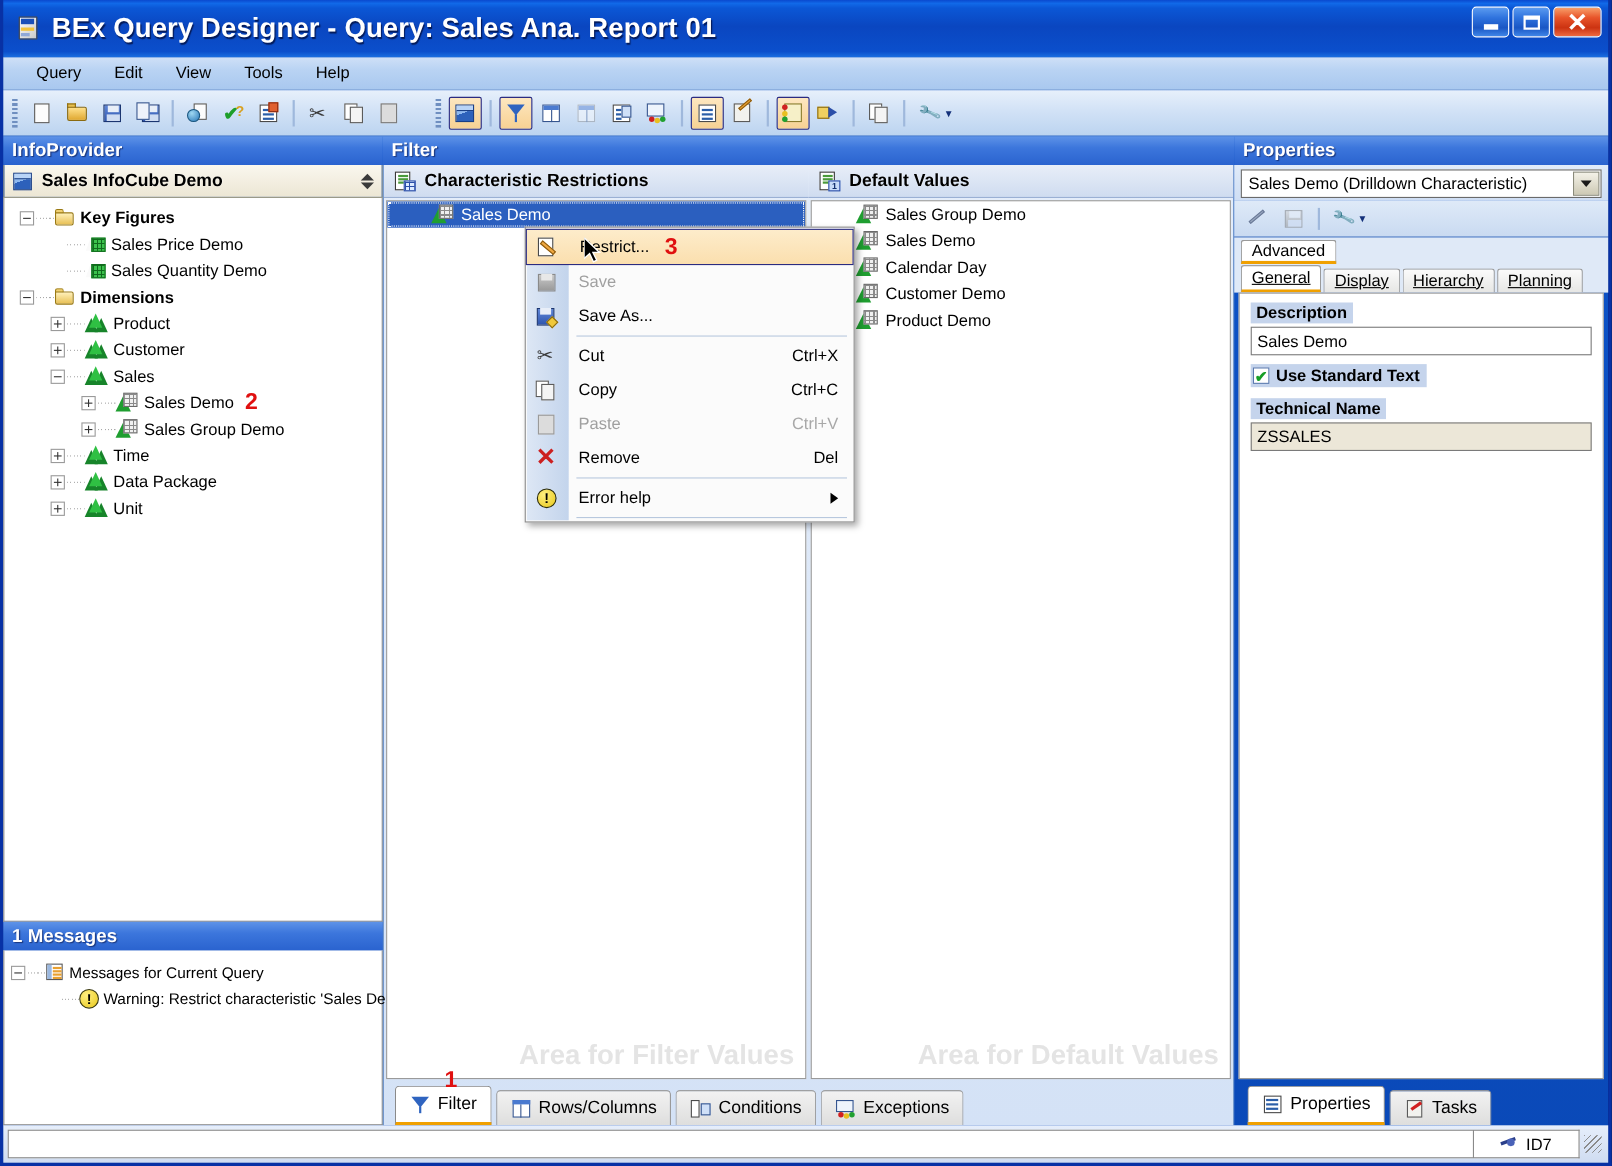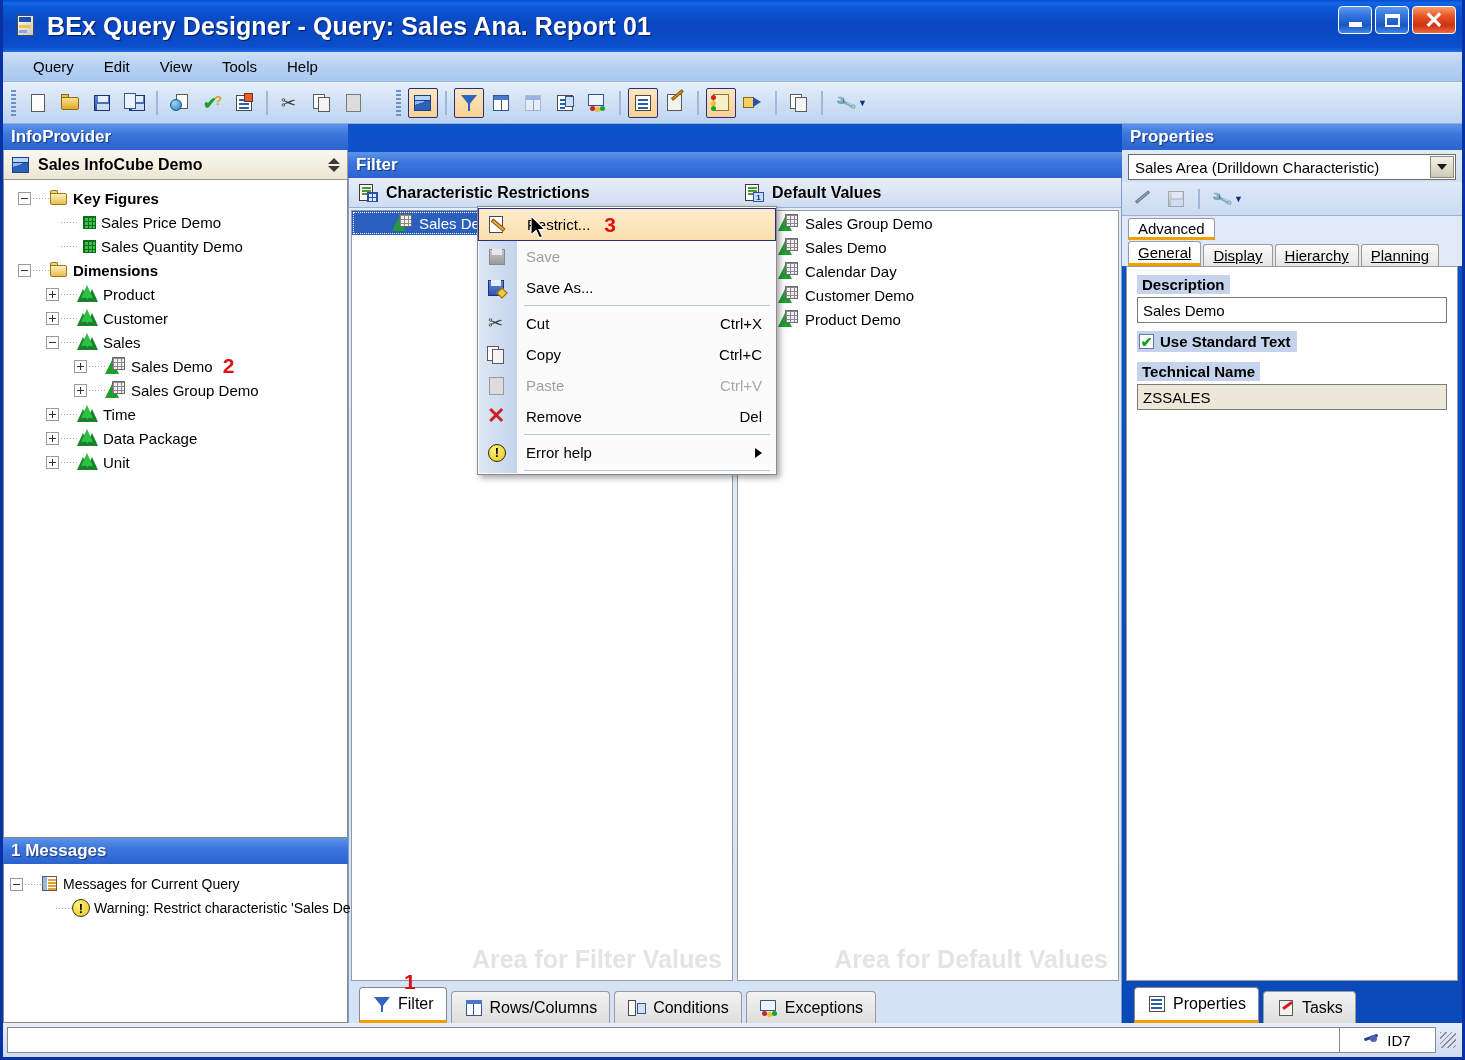--- a/index.html
+++ b/index.html
@@ -173,21 +173,21 @@
             border-top: 5px solid transparent; border-bottom: 5px solid transparent;
             border-left: 8px solid #2b4ea8; }
 
   
   .main {
     flex: 1; display: flex;
     padding: 0 0 0 0;
     min-height: 0;
   }
   .col-left  { width: 345px; flex: none; display: flex; flex-direction: column; min-height: 0; }
-  .col-mid   { flex: 1; display: flex; flex-direction: column; min-height: 0; margin-top: 28px; }
+  .col-mid   { flex: 1; display: flex; flex-direction: column; min-height: 0; }
   .col-right { width: 340px; flex: none; display: flex; flex-direction: column; min-height: 0; }
 
   .panel-title {
     height: 26px; flex: none;
     background: linear-gradient(180deg,#5e93e8 0%,#3c76dc 40%,#2a63cf 100%);
     color: #fff; font-size: 17px; font-weight: bold;
     display: flex; align-items: center; padding-left: 8px;
     text-shadow: 1px 1px 1px rgba(0,0,40,.5);
   }
 
@@ -951,21 +951,21 @@
             </div>
           </div>
       </div>
     </div>
 
     <div class="col-right">
       <div class="panel-title">Properties</div>
 
       <div class="prop-combo-wrap">
         <div class="prop-combo">
-          <span>Sales Area (Drilldown Characteristic)</span>
+          <span>Sales Demo (Drilldown Characteristic)</span>
           <div class="cbtn">
               <div class="caret-d"></div>
             </div>
         </div>
       </div>
 
       <div class="prop-tbar">
         <div class="tbtn">
           <div class="ic">
               <div class="pencil" style="left:3px;top:13px;background:#9aa8c0;border-color:#6a7a98;width:17px"></div>

